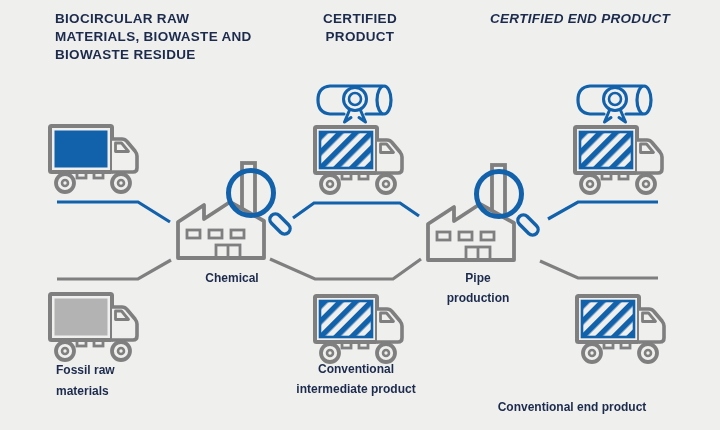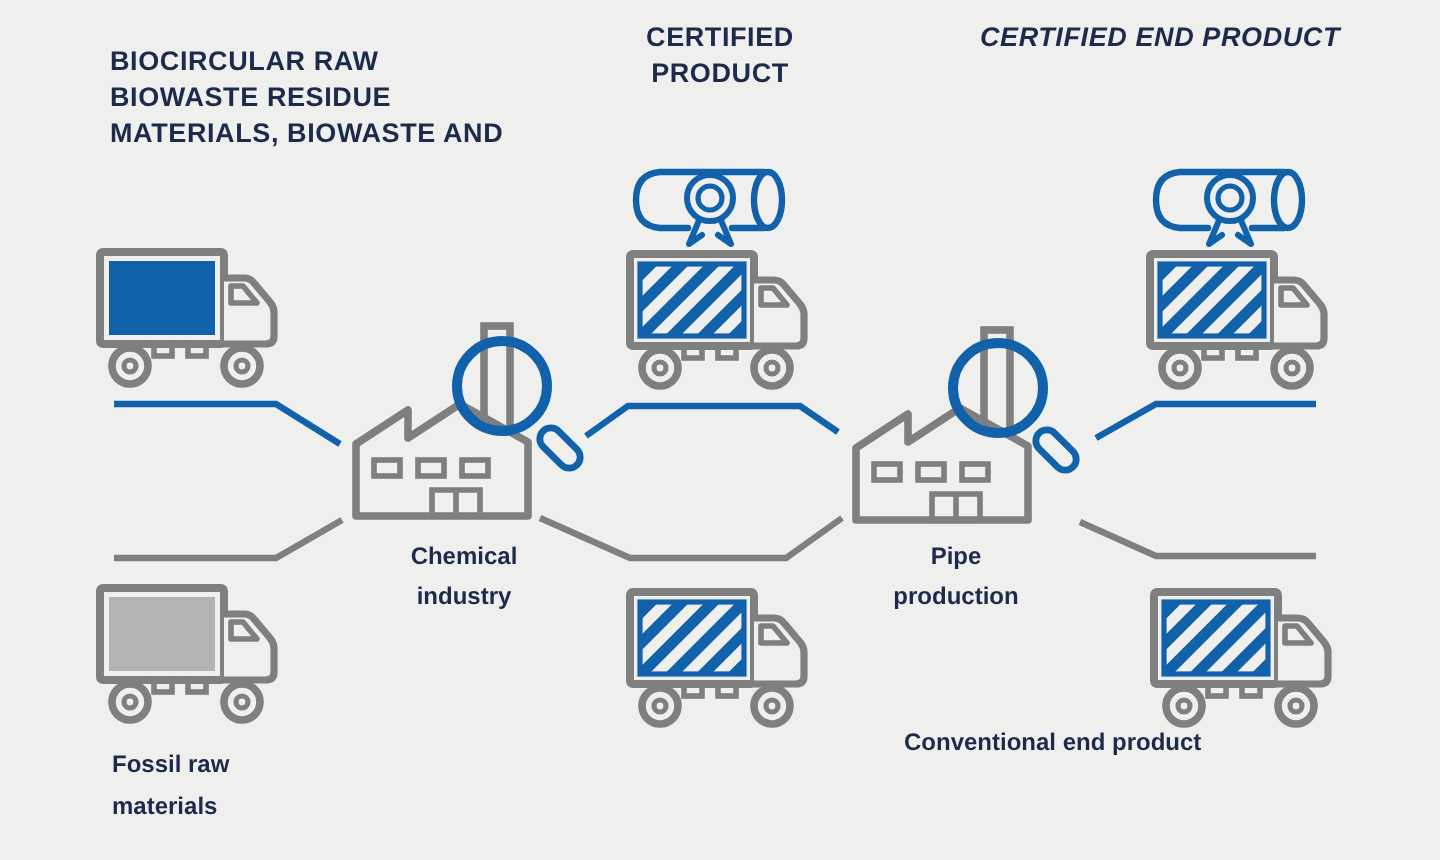--- a/index.html
+++ b/index.html
@@ -5,22 +5,22 @@
   html,body{margin:0;padding:0;background:#efefee;}
   .stage{
     position:relative;width:720px;height:430px;background:#efefee;
     font-family:"Liberation Sans",sans-serif;font-weight:bold;color:#1c2b4c;
     overflow:hidden;
   }
   .stage svg.canvas{position:absolute;left:0;top:0;}
   .hdr{position:absolute;font-size:13.5px;line-height:18px;letter-spacing:.3px;}
   .lbl{position:absolute;font-size:12px;line-height:19.5px;}
   .t-center{text-align:center;}
-  .t-right{text-align:left;}
-  .t-left{text-align:left;margin-top:12px;}
+  .t-right{text-align:center;margin-top:36px;}
+  .t-left{text-align:left;}
 </style>
 </head>
 <body>
 
 <div class="stage">
 
   <svg class="canvas" width="720" height="430" viewBox="0 0 720 430">
     <defs>
       <pattern id="stripes" width="11" height="11" patternUnits="userSpaceOnUse" patternTransform="rotate(45)">
         <rect width="5.5" height="11" fill="#1261ab"></rect>
@@ -113,40 +113,43 @@
     <g transform="translate(310,80)">
       <use href="#certificate"></use>
     </g>
     <g transform="translate(570,80)">
       <use href="#certificate"></use>
     </g>
   </svg>
 
   <div class="hdr t-left" style="left:55px;top:10px;width:240px;">
     <div>BIOCIRCULAR RAW</div>
+    <div>MATERIALS, BIOWASTE AND</div>
     <div>BIOWASTE RESIDUE</div>
-    <div>MATERIALS, BIOWASTE AND</div>
   </div>
   <div class="hdr t-center" style="left:285px;top:10px;width:150px;">
     <div>CERTIFIED</div>
     <div>PRODUCT</div>
   </div>
   <div class="hdr t-center" style="left:455px;top:10px;width:250px;font-style:italic;">
     <div>CERTIFIED END PRODUCT</div>
   </div>
 
   <div class="lbl t-center" style="left:172px;top:269px;width:120px;">
     <div>Chemical</div>
-    <div>industry</div>
   </div>
   <div class="lbl t-center" style="left:418px;top:269px;width:120px;text-align:center;">
     <div>Pipe</div>
     <div>production</div>
   </div>
   <div class="lbl t-left" style="left:56px;top:360px;width:160px;line-height:21px;">
     <div>Fossil raw</div>
     <div>materials</div>
   </div>
+  <div class="lbl t-center" style="left:266px;top:360px;width:180px;">
+    <div>Conventional</div>
+    <div>intermediate product</div>
+  </div>
   <div class="lbl t-right" style="left:452px;top:362px;width:240px;">
     <div>Conventional end product</div>
   </div>
 
 </div>
 
 </body></html>

